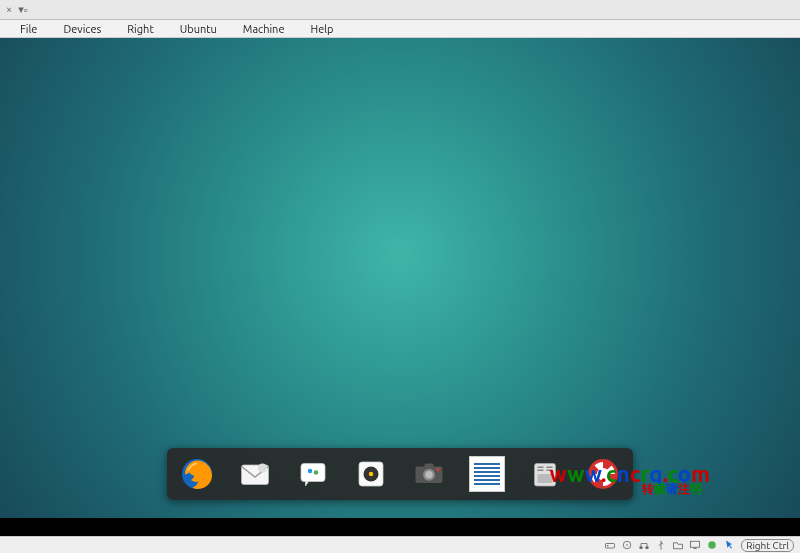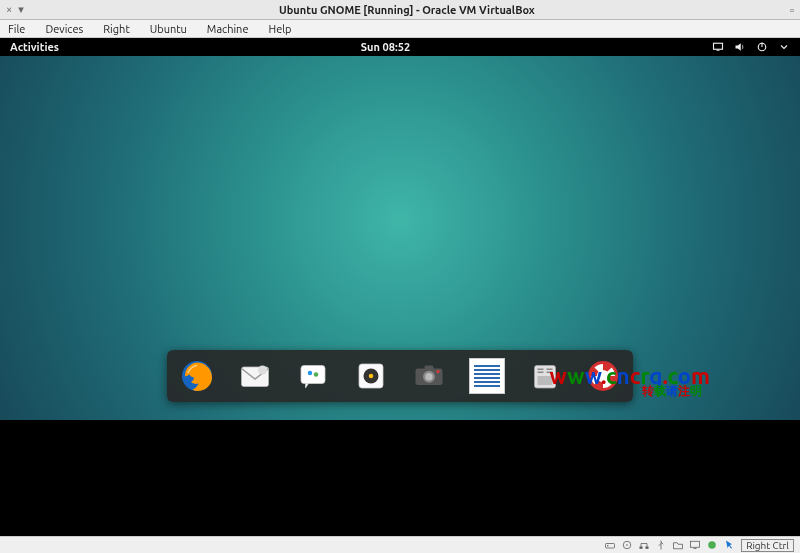--- a/index.html
+++ b/index.html
@@ -4,94 +4,72 @@
 <style>
 * { margin: 0; padding: 0; box-sizing: border-box; font-family: "Ubuntu", "Segoe UI", sans-serif; }
 body { width: 800px; height: 553px; background: #d0d0d0; position: relative; overflow: hidden; }
 
 .host-titlebar { height: 20px; background: #e8e8e8; display: flex; align-items: center; padding: 0 6px; font-size: 11px; color: #333; border-bottom: 1px solid #bbb; }
 .host-titlebar .ctrls { display: flex; gap: 6px; }
 .host-titlebar .ctrls span { cursor: pointer; color: #666; font-size: 11px; }
 .host-titlebar .title { flex: 1; text-align: center; font-weight: bold; font-size: 11px; color: #222; }
 .host-titlebar .rctrls span { cursor: pointer; color: #666; }
 
-.host-menubar { height: 18px; background: #f2f2f2; display: flex; align-items: center; padding: 0 8px; font-size: 11px; gap: 20px; border-bottom: 1px solid #ccc; }
+.host-menubar { height: 18px; background: #f2f2f2; display: flex; align-items: center; padding: 0 20px; font-size: 11px; gap: 26px; border-bottom: 1px solid #ccc; }
 .host-menubar span { cursor: pointer; color: #222; }
 
 .vm-viewport { position: relative; height: 498px; background: #000; }
 
 .gnome-topbar { height: 18px; background: #000; color: #eee; display: flex; align-items: center; padding: 0 10px; font-size: 11px; font-weight: bold; }
 .gnome-topbar .act { cursor: pointer; }
 .gnome-topbar .clock { flex: 1; text-align: center; }
 .gnome-topbar .sys { display: flex; gap: 10px; align-items: center; }
 .gnome-topbar .sys svg { width: 12px; height: 12px; fill: #eee; cursor: pointer; }
 
-.desktop { position: relative; height: 364px; background: radial-gradient(circle at 50% 45%, #3fb5a8 0%, #2a8e8c 35%, #1f6b76 65%, #184a5a 100%); }
+.desktop { position: relative; height: 480px; background: radial-gradient(circle at 50% 45%, #3fb5a8 0%, #2a8e8c 35%, #1f6b76 65%, #184a5a 100%); }
 
 .dock { position: absolute; bottom: 18px; left: 50%; transform: translateX(-50%); background: rgba(40,40,40,0.92); border-radius: 6px; padding: 6px 10px; display: flex; gap: 18px; align-items: center; box-shadow: 0 2px 10px rgba(0,0,0,0.5); }
 .dock-item { width: 40px; height: 40px; display: flex; align-items: center; justify-content: center; cursor: pointer; border-radius: 4px; }
 .dock-item svg, .dock-item .ic { width: 36px; height: 36px; }
 
 .watermark { position: absolute; right: 90px; bottom: 30px; font-size: 22px; font-weight: bold; font-family: Arial, sans-serif; white-space: nowrap; }
 .watermark .r { color:#c00; } .watermark .g { color:#080; } .watermark .b { color:#04c; }
 .watermark2 { position: absolute; right: 98px; bottom: 20px; font-size: 12px; font-weight: bold; }
 .watermark2 .r { color:#c00; } .watermark2 .g { color:#080; } .watermark2 .b { color:#04c; }
 
 .host-status { height: 17px; background: #efefef; border-top: 1px solid #ccc; display: flex; justify-content: flex-end; align-items: center; padding: 0 6px; gap: 3px; font-size: 10px; color: #333; }
 .host-status .ind { width: 14px; height: 14px; display: flex; align-items: center; justify-content: center; }
 .host-status svg { width: 12px; height: 12px; fill: #555; }
-.host-status .key { border: 1px solid #888; padding: 0 4px; border-radius: 0; font-size: 10px; margin-left: 2px; }
+.host-status .key { border: 1px solid #888; padding: 0 4px; border-radius: 6px; font-size: 10px; margin-left: 2px; }
 
 .ic-paper { background: #fff; border: 1px solid #ccc; position: relative; }
 .ic-paper::before { content:""; position:absolute; top:6px; left:4px; right:4px; height:2px; background:#2b6cb0; box-shadow: 0 4px 0 #2b6cb0, 0 8px 0 #2b6cb0, 0 12px 0 #2b6cb0, 0 16px 0 #2b6cb0, 0 20px 0 #2b6cb0; }
 </style>
 </head>
 <body>
 
 <div class="host-titlebar">
   <div class="ctrls">
     <span>×</span>
     <span>▾</span>
   </div>
-  <div class="title">Ubuntu GNOME [Running] - Oracle VM VirtualBox</div>
   <div class="rctrls"><span>▫</span></div>
 </div>
 
 <div class="host-menubar">
   <span>File</span>
   <span>Devices</span>
   <span>Right</span>
   <span>Ubuntu</span>
   <span>Machine</span>
   <span>Help</span>
 </div>
 
 <div class="vm-viewport">
 
-  <div class="gnome-topbar">
-    <span class="act">Activities</span>
-    <span class="clock">Sun 08:52</span>
-    <span class="sys">
-      <svg viewBox="0 0 16 16">
-          <rect x="2" y="3" width="12" height="8" fill="none" stroke="#eee" stroke-width="1.5"></rect>
-          <rect x="6" y="12" width="4" height="1"></rect>
-        </svg>
-      <svg viewBox="0 0 16 16">
-          <path d="M2 6h3l4-3v10l-4-3H2z"></path>
-          <path d="M11 5c1 1 1 5 0 6" fill="none" stroke="#eee"></path>
-        </svg>
-      <svg viewBox="0 0 16 16">
-          <circle cx="8" cy="8" r="5" fill="none" stroke="#eee" stroke-width="1.5"></circle>
-          <line x1="8" y1="2" x2="8" y2="8" stroke="#eee" stroke-width="1.5"></line>
-        </svg>
-      <svg viewBox="0 0 16 16">
-          <path d="M4 6l4 4 4-4" fill="none" stroke="#eee" stroke-width="1.5"></path>
-        </svg>
-    </span>
-  </div>
 
   <div class="desktop">
 
     <div class="dock">
       <div class="dock-item">
         <svg viewBox="0 0 48 48">
             <circle cx="24" cy="24" r="20" fill="#1565c0"></circle>
             <path d="M8 24c0-12 10-18 16-18 10 0 20 8 20 20 0 10-8 18-20 18-4 0-6-2-6-2s6-2 8-8c-6 2-10-2-10-2s4-2 4-6c-4 0-6-4-6-4s-6 4-6 2z" fill="#ff9800"></path>
             <path d="M12 20c2-6 8-10 12-10" fill="none" stroke="#ffcc80" stroke-width="2"></path>
           </svg>

